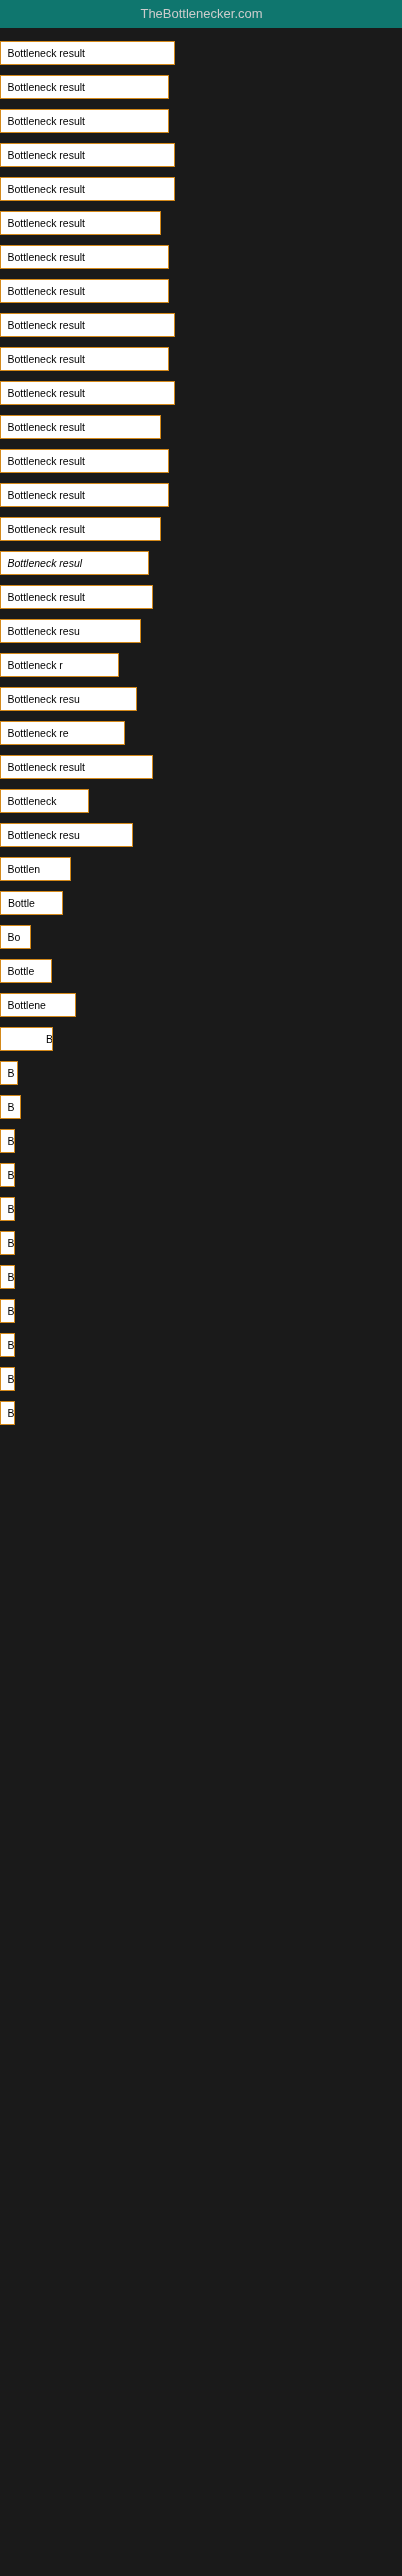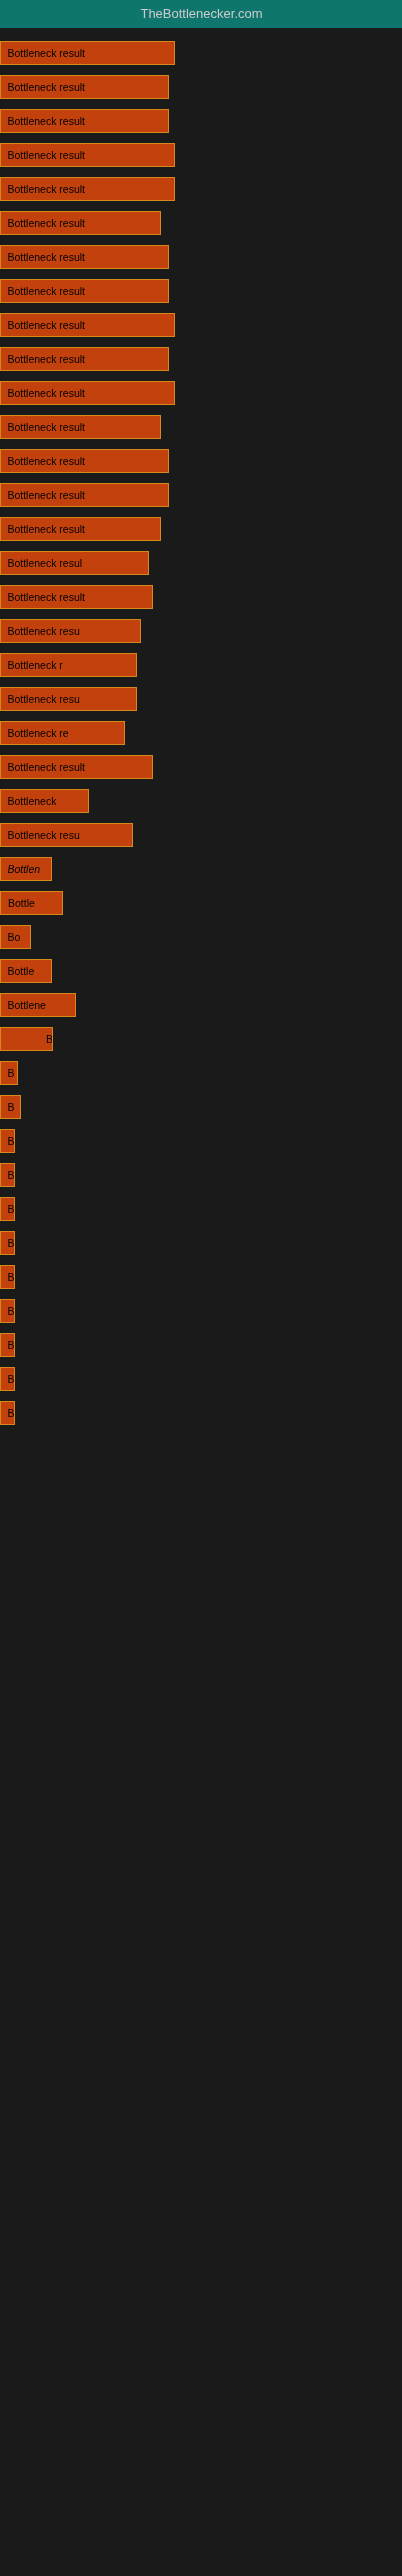--- a/index.html
+++ b/index.html
@@ -32,21 +32,21 @@
     }
 
     .bar-row {
       display: flex;
       align-items: center;
       padding: 4.8px 0;
       min-height: 34px;
     }
 
     .bar {
-      background-color: #c2410c;
+      background-color: #ffffff;
       border: 0.8px solid #d4891a;
       color: #000;
       font-size: 10.5px;
       font-weight: 500;
       padding: 3.2px 6.4px;
       white-space: nowrap;
       overflow: hidden;
       display: flex;
       align-items: center;
       height: 24px;
@@ -99,48 +99,48 @@
     <div class="bar-row">
       <div class="bar" style="width: 169px;">Bottleneck result</div>
     </div>
     <div class="bar-row">
       <div class="bar" style="width: 169px;">Bottleneck result</div>
     </div>
     <div class="bar-row">
       <div class="bar" style="width: 161px;">Bottleneck result</div>
     </div>
     <div class="bar-row">
-      <div class="bar" style="width: 149px;">Bottleneck resul</div>
+      <div class="bar" style="width: 149px; font-style: italic;">Bottleneck resul</div>
     </div>
     <div class="bar-row">
       <div class="bar" style="width: 153px;">Bottleneck result</div>
     </div>
     <div class="bar-row">
       <div class="bar" style="width: 141px;">Bottleneck resu</div>
     </div>
     <div class="bar-row">
-      <div class="bar" style="width: 137px;">Bottleneck r</div>
+      <div class="bar" style="width: 119px;">Bottleneck r</div>
     </div>
     <div class="bar-row">
       <div class="bar" style="width: 137px;">Bottleneck resu</div>
     </div>
     <div class="bar-row">
       <div class="bar" style="width: 125px;">Bottleneck re</div>
     </div>
     <div class="bar-row">
       <div class="bar" style="width: 153px;">Bottleneck result</div>
     </div>
     <div class="bar-row">
       <div class="bar" style="width: 89px;">Bottleneck</div>
     </div>
     <div class="bar-row">
       <div class="bar" style="width: 133px;">Bottleneck resu</div>
     </div>
     <div class="bar-row">
-      <div class="bar" style="width: 52px; font-style: italic;">Bottlen</div>
+      <div class="bar" style="width: 71px;">Bottlen</div>
     </div>
     <div class="bar-row">
       <div class="bar" style="width: 63px; padding-left: 7px;">Bottle</div>
     </div>
     <div class="bar-row">
       <div class="bar" style="width: 31px;">Bo</div>
     </div>
     <div class="bar-row">
       <div class="bar" style="width: 52px;">Bottle</div>
     </div>

